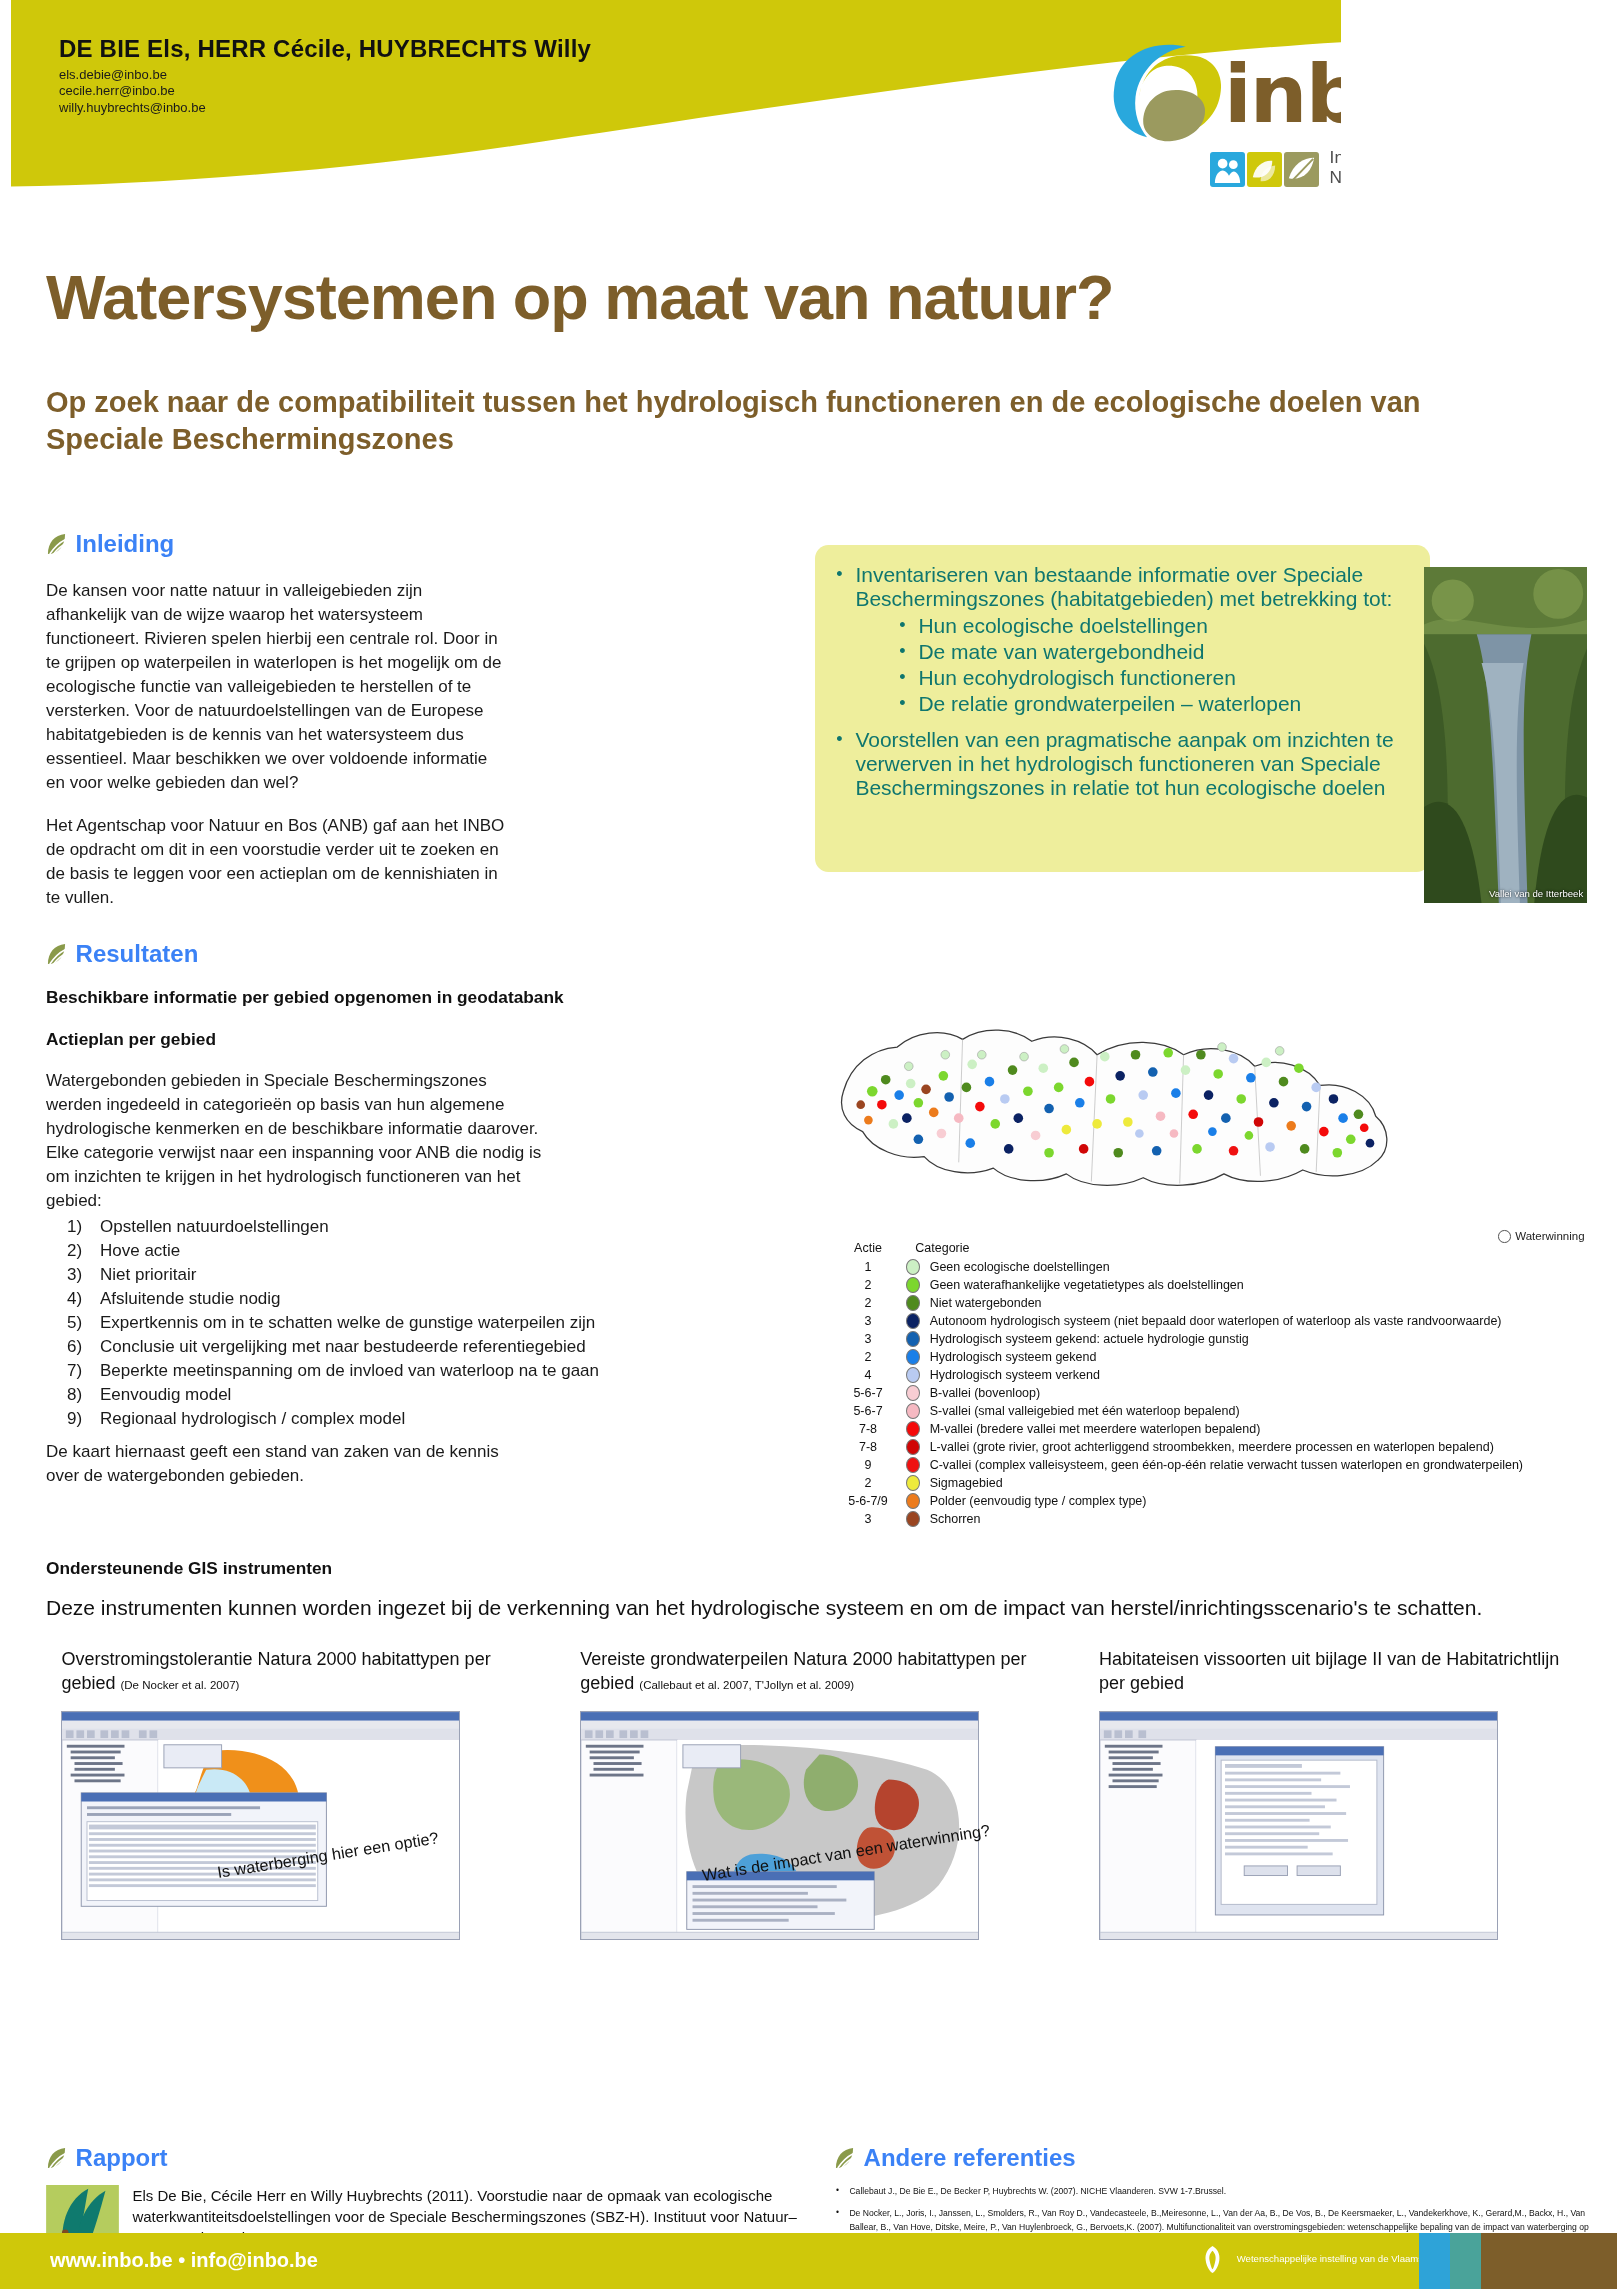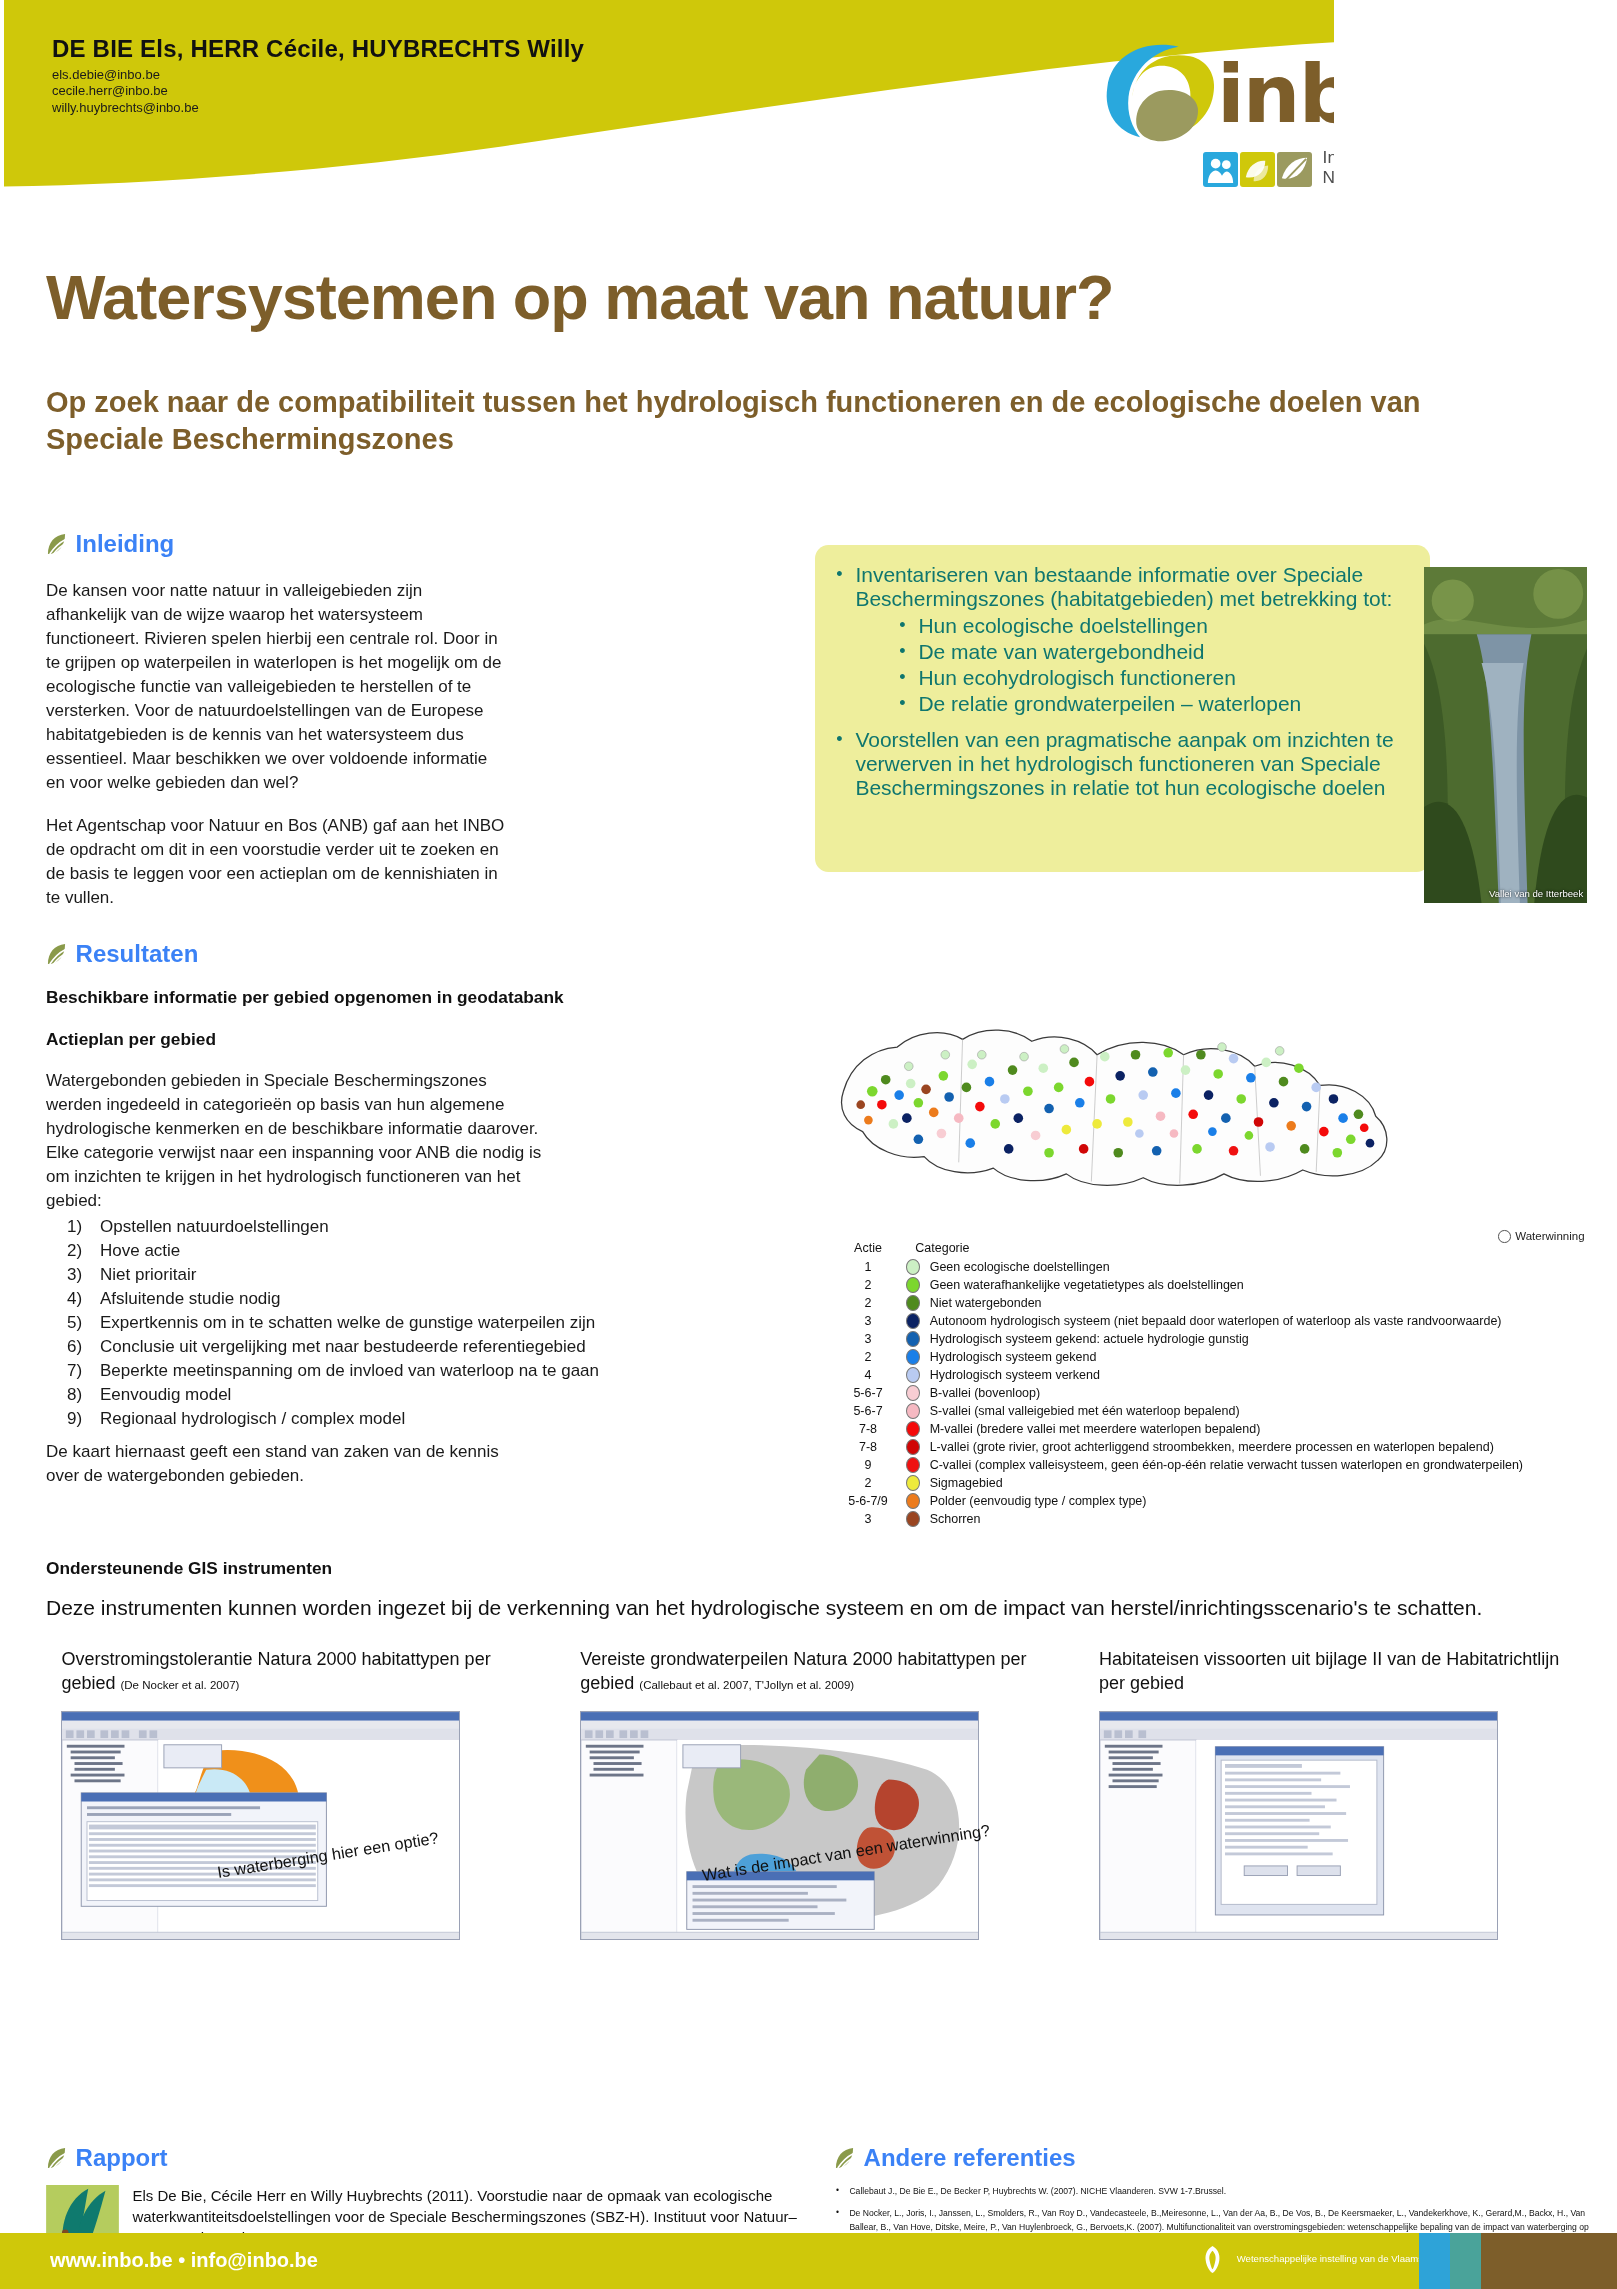--- a/index.html
+++ b/index.html
@@ -5,21 +5,21 @@
   * { box-sizing: border-box; margin: 0; padding: 0; }
   body {
     width: 1618px; height: 2289px;
     font-family: "Liberation Sans", sans-serif;
     background: #ffffff;
     position: relative;
     overflow: hidden;
   }
   
   .header {
-    position: absolute; left: 4px; top: 0; width: 1330px; height: 250px;
+    position: absolute; left: 11px; top: 0; width: 1330px; height: 250px;
     overflow: hidden;
   }
   .header-curve {
     position: absolute; left: 0; top: 0; width: 1618px; height: 250px;
   }
   .authors {
     position: absolute; left: 48px; top: 35px;
     font-size: 24px; font-weight: bold; color: #111; letter-spacing: 0.2px;
     z-index: 5;
   }

